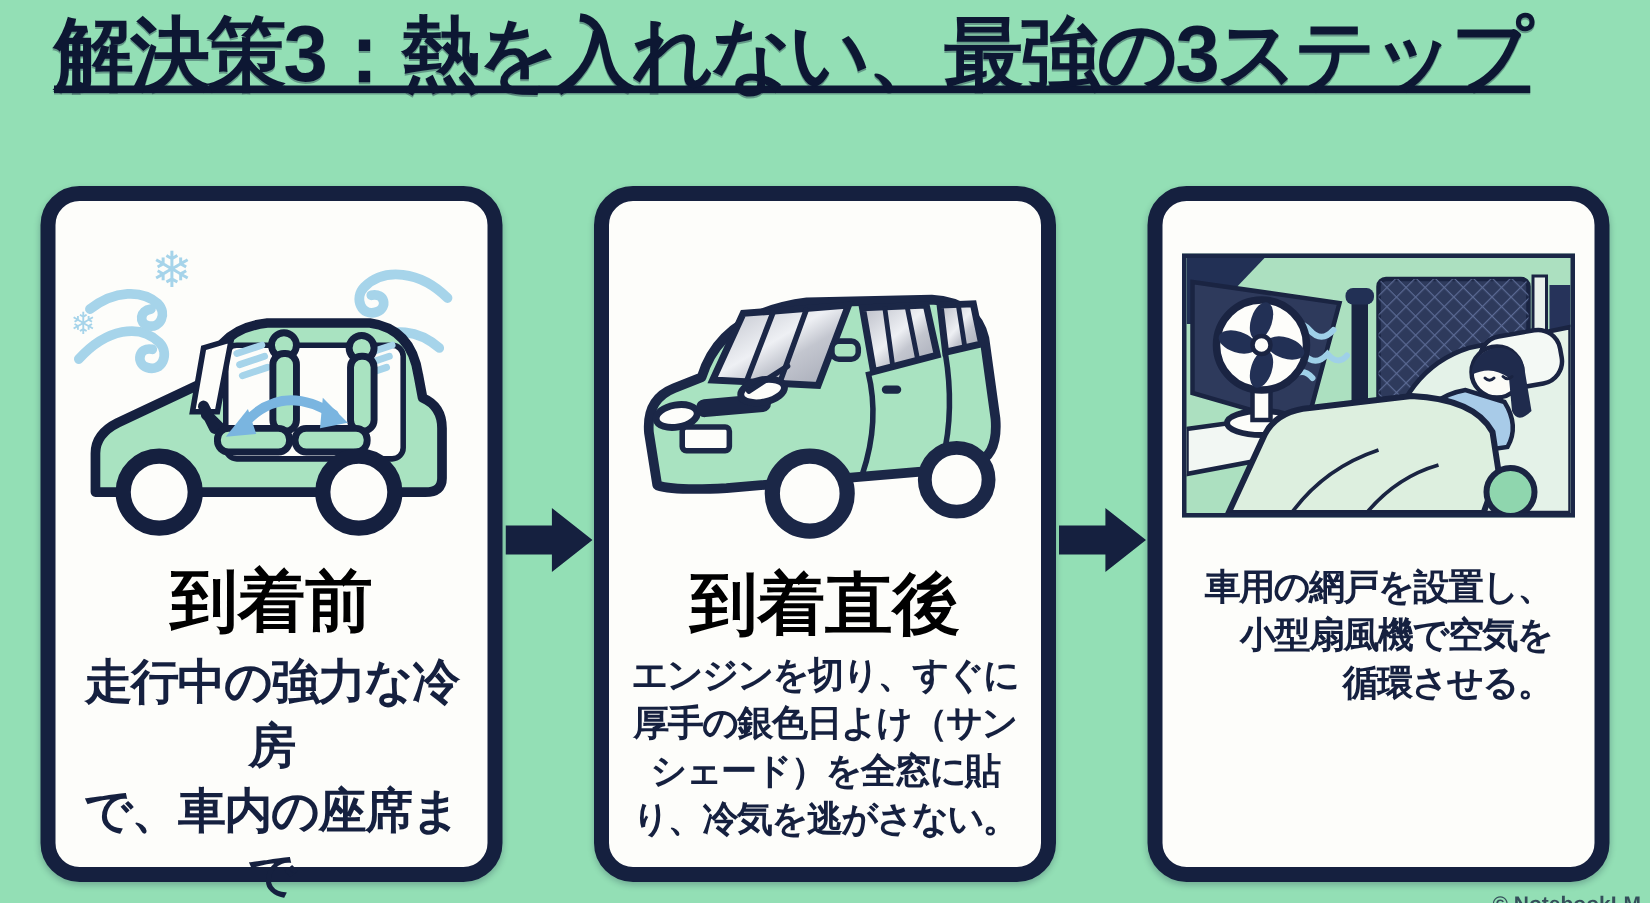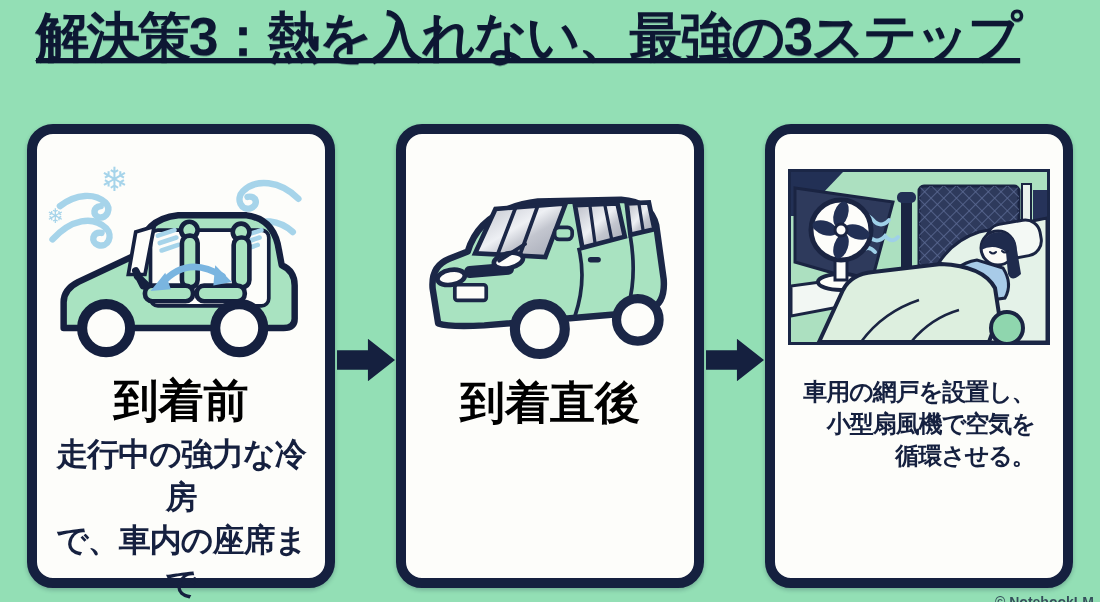--- a/index.html
+++ b/index.html
@@ -146,20 +146,24 @@
         <rect x="150" y="86" width="19" height="13" rx="5" fill="#a9e3c1" stroke="#1b2747" stroke-width="4"></rect>
         <path d="M176,108 C182,132 180,158 172,182" fill="none" stroke="#1b2747" stroke-width="4"></path>
         <path d="M232,96 C236,120 236,148 230,170" fill="none" stroke="#1b2747" stroke-width="4"></path>
         <rect x="186" y="118" width="14" height="6" rx="3" fill="#1b2747"></rect>
 
         <circle cx="134" cy="196" r="27" fill="#fdfdfa" stroke="#1b2747" stroke-width="11"></circle>
         <circle cx="240" cy="186" r="23" fill="#fdfdfa" stroke="#1b2747" stroke-width="10"></circle>
       </svg>
     </div>
     <h2 class="step-heading">到着直後</h2>
+    <p class="step-body">エンジンを切り、すぐに
+厚手の銀色日よけ（サン
+シェード）を全窓に貼
+り、冷気を逃がさない。</p>
   </section>
 
   <div class="arrow">
     <svg width="58" height="58" viewBox="0 0 60 58">
         <path d="M0,19 H32 V7 L60,29 L32,51 V39 H0 Z" fill="#15203f"></path>
       </svg>
   </div>
 
   <section class="card card-3">
     <div class="illus">

